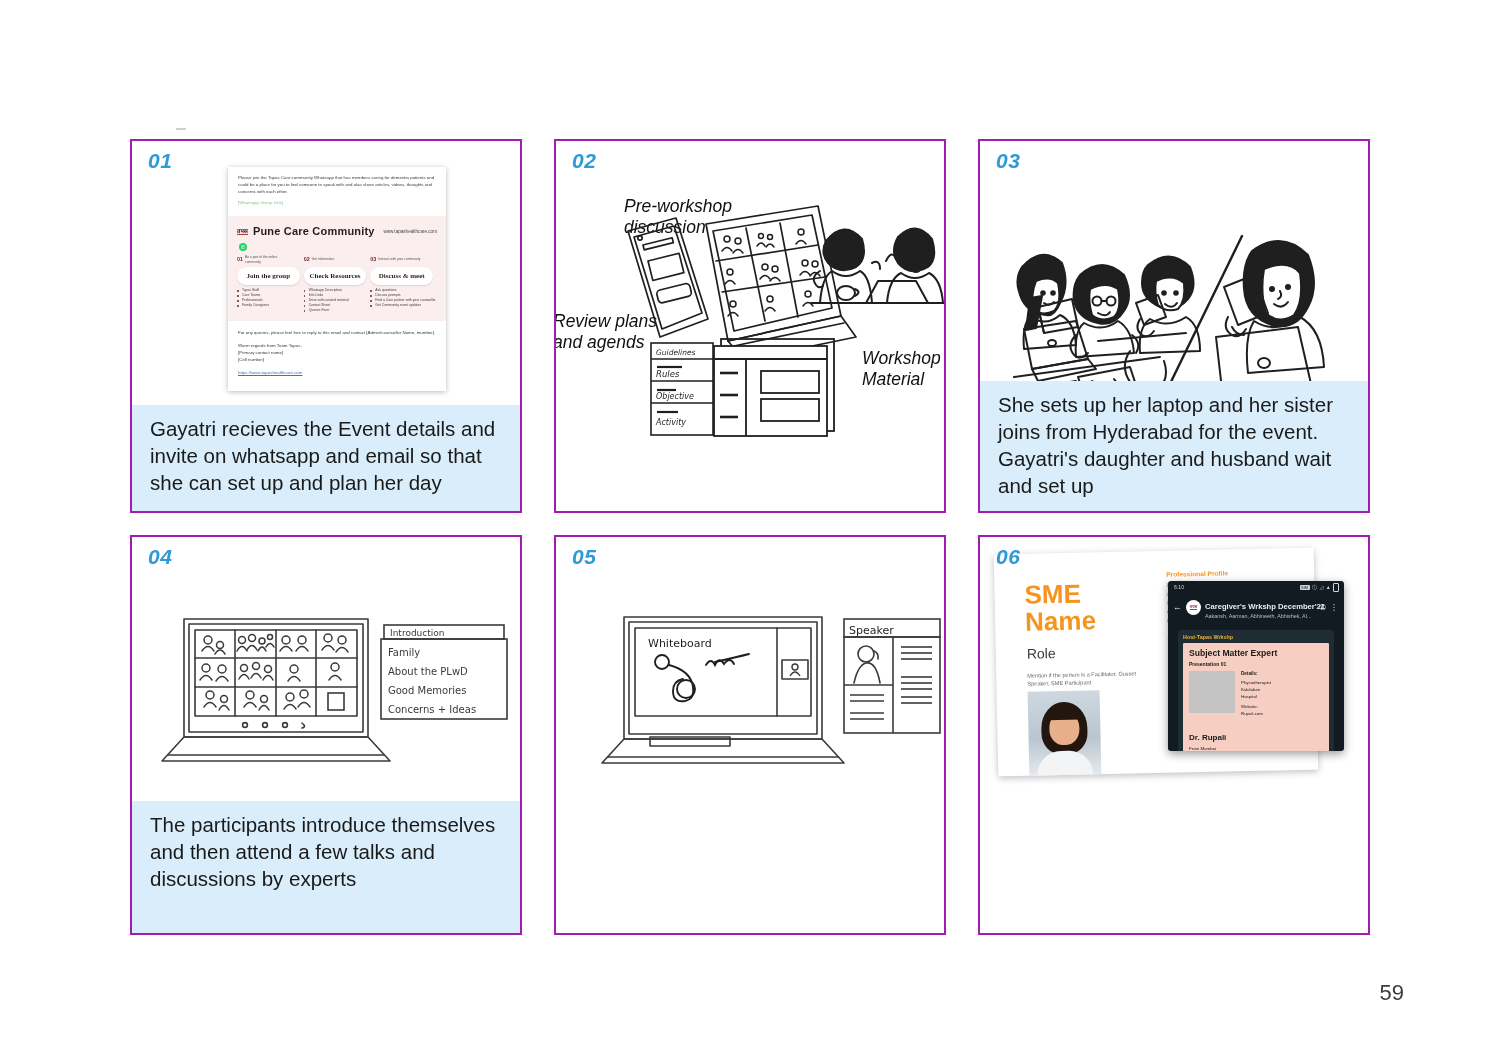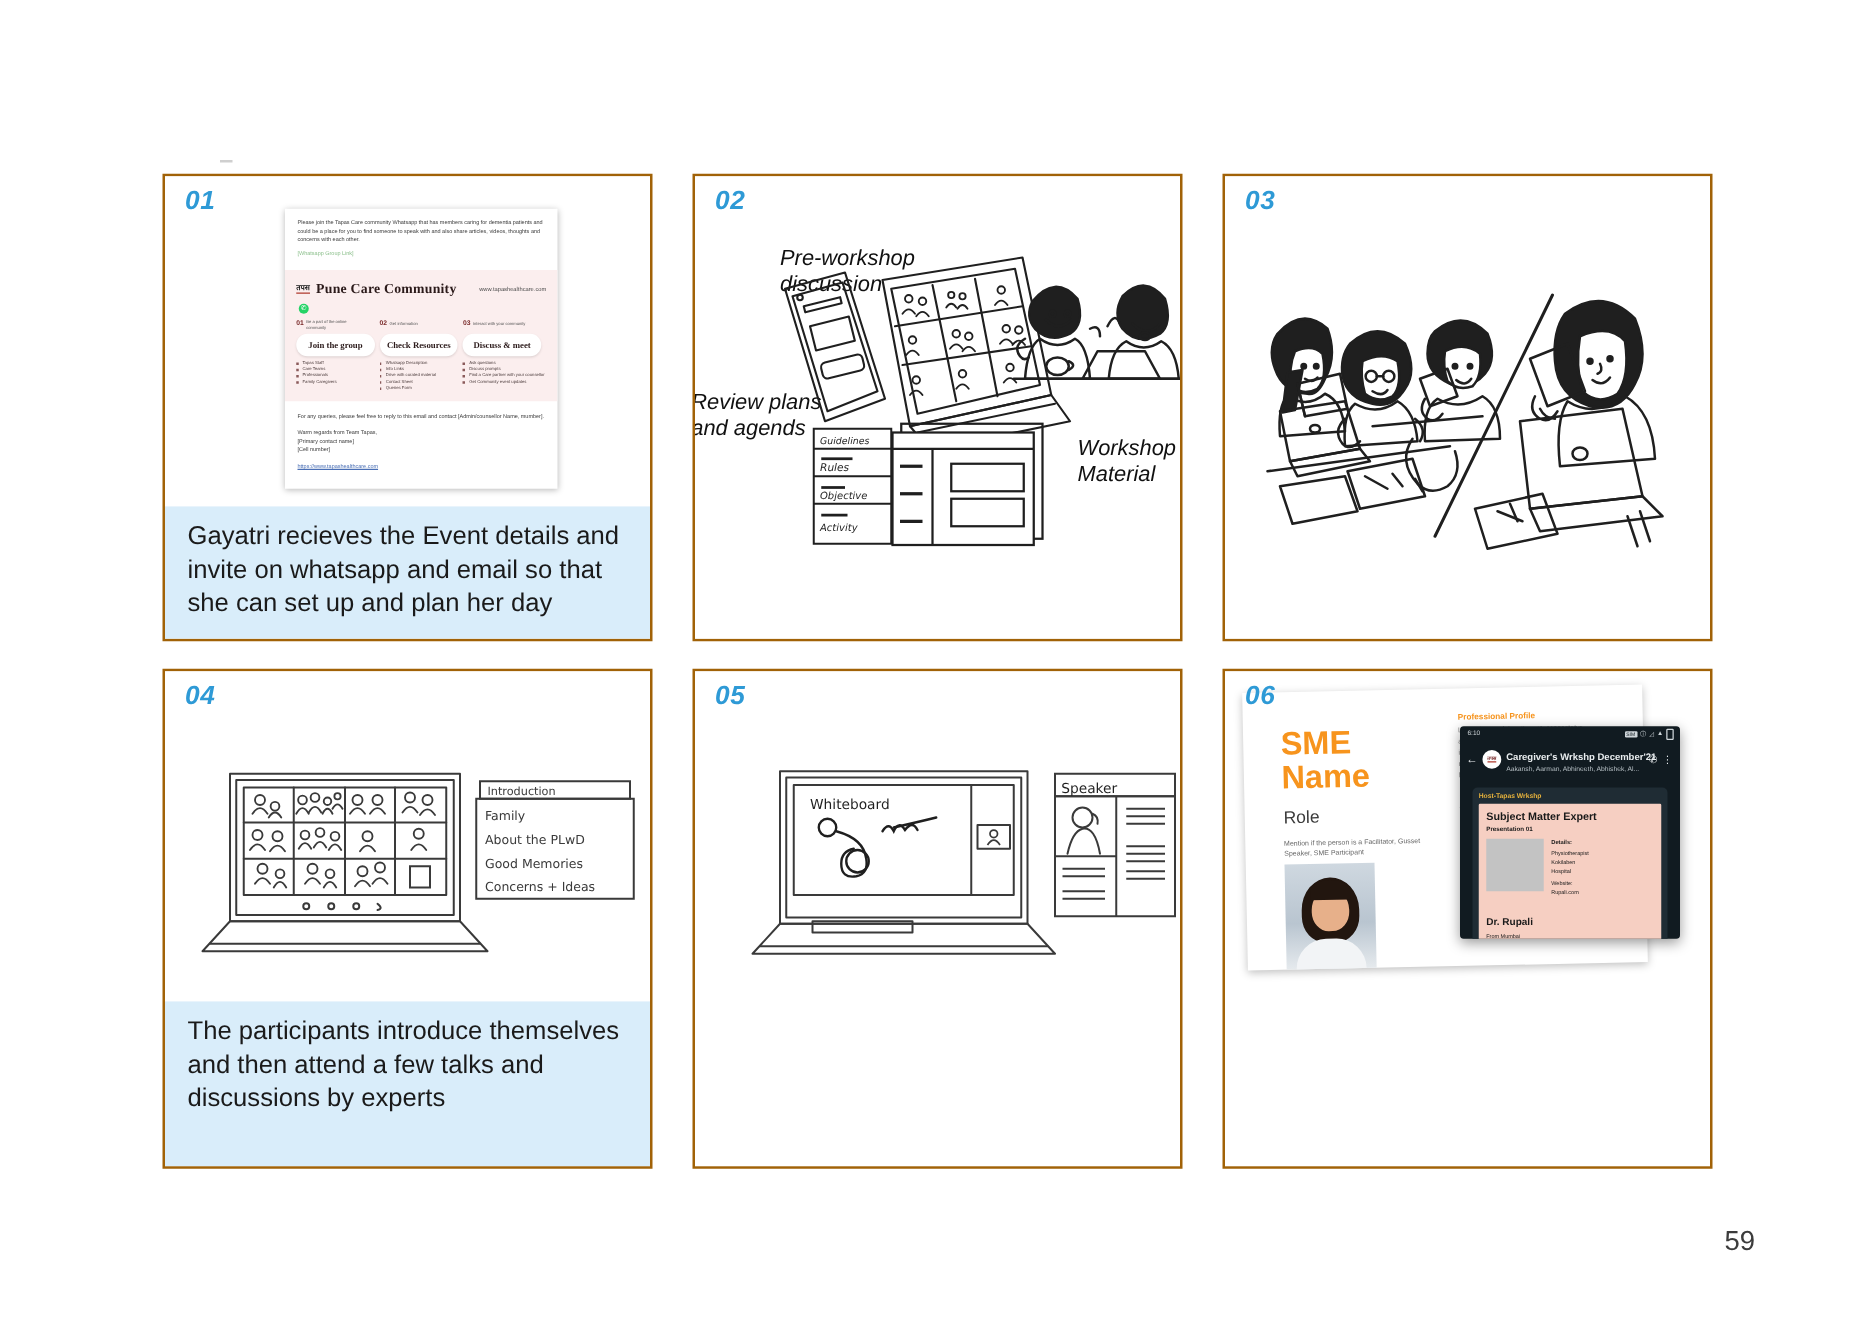--- a/index.html
+++ b/index.html
@@ -18,21 +18,21 @@
   .grid{
     position:absolute;left:130px;top:139px;
     width:1240px;
     display:grid;
     grid-template-columns:392px 392px 392px;
     grid-template-rows:374px auto;
     column-gap:32px;row-gap:22px;
   }
 
   .panel{
-    border:2px solid #a16207;
+    border:2px solid #a21caf;
     background:#ffffff;
     display:flex;flex-direction:column;
     position:relative;
     overflow:hidden;
   }
   .panel-art{
     flex:1 1 auto;position:relative;overflow:hidden;background:#fff;
   }
   .num{
     position:absolute;left:16px;top:8px;
@@ -65,21 +65,21 @@
   .email-band{
     background:#fbeeee;padding:7px 9px 8px 9px;margin-top:5px;
   }
   .brandrow{display:flex;align-items:center;gap:5px;}
   .logo-devnagari{
     font-size:6px;font-weight:bold;color:#1a1a1a;
     border-bottom:1.4px solid #b03a2e;padding-bottom:0px;line-height:1;
     font-family:"DejaVu Sans", sans-serif;
   }
   .brandname{
-    font-family:Liberation Serif, serif;
+    font-family:Liberation Sans, sans-serif;
     font-weight:bold;font-size:11px;color:#2b1a1a;letter-spacing:.2px;
   }
   .brandurl{margin-left:auto;font-size:4.6px;color:#4a4a4a;}
   .wa{
     width:8px;height:8px;border-radius:50%;background:#25D366;
     display:flex;align-items:center;justify-content:center;margin:3px 0 4px 2px;
     color:#fff;font-size:5.5px;
   }
   .steps{display:flex;align-items:flex-start;gap:0;margin-top:1px;}
   .stepcol{flex:1;position:relative;}
@@ -428,20 +428,21 @@
             <path d="M244 266 L334 256 L350 272 L252 284 Z"></path>
 
             <path d="M200 266 L254 254 L266 286 L210 298 Z"></path>
             <path d="M218 268 L238 276"></path>
             <path d="M228 262 L234 276"></path>
             <path d="M322 272 L330 296"></path>
             <path d="M332 268 L340 292"></path>
           </g>
         </svg>
       </div>
+      <div class="caption">She sets up her laptop and her sister joins from Hyderabad for the event. Gayatri's daughter and husband wait and set up</div>
     </div>
 
     <div class="panel row2p" style="min-height:396px;">
       <div class="panel-art">
         <div class="num">04</div>
 
         <svg viewBox="0 0 392 280" style="position:absolute;left:0;top:10px;width:392px;height:280px;">
           <g fill="none" stroke="#3a3a3a" stroke-width="1.6" stroke-linecap="round" stroke-linejoin="round">
 
             <rect x="52" y="72" width="184" height="118"></rect>

